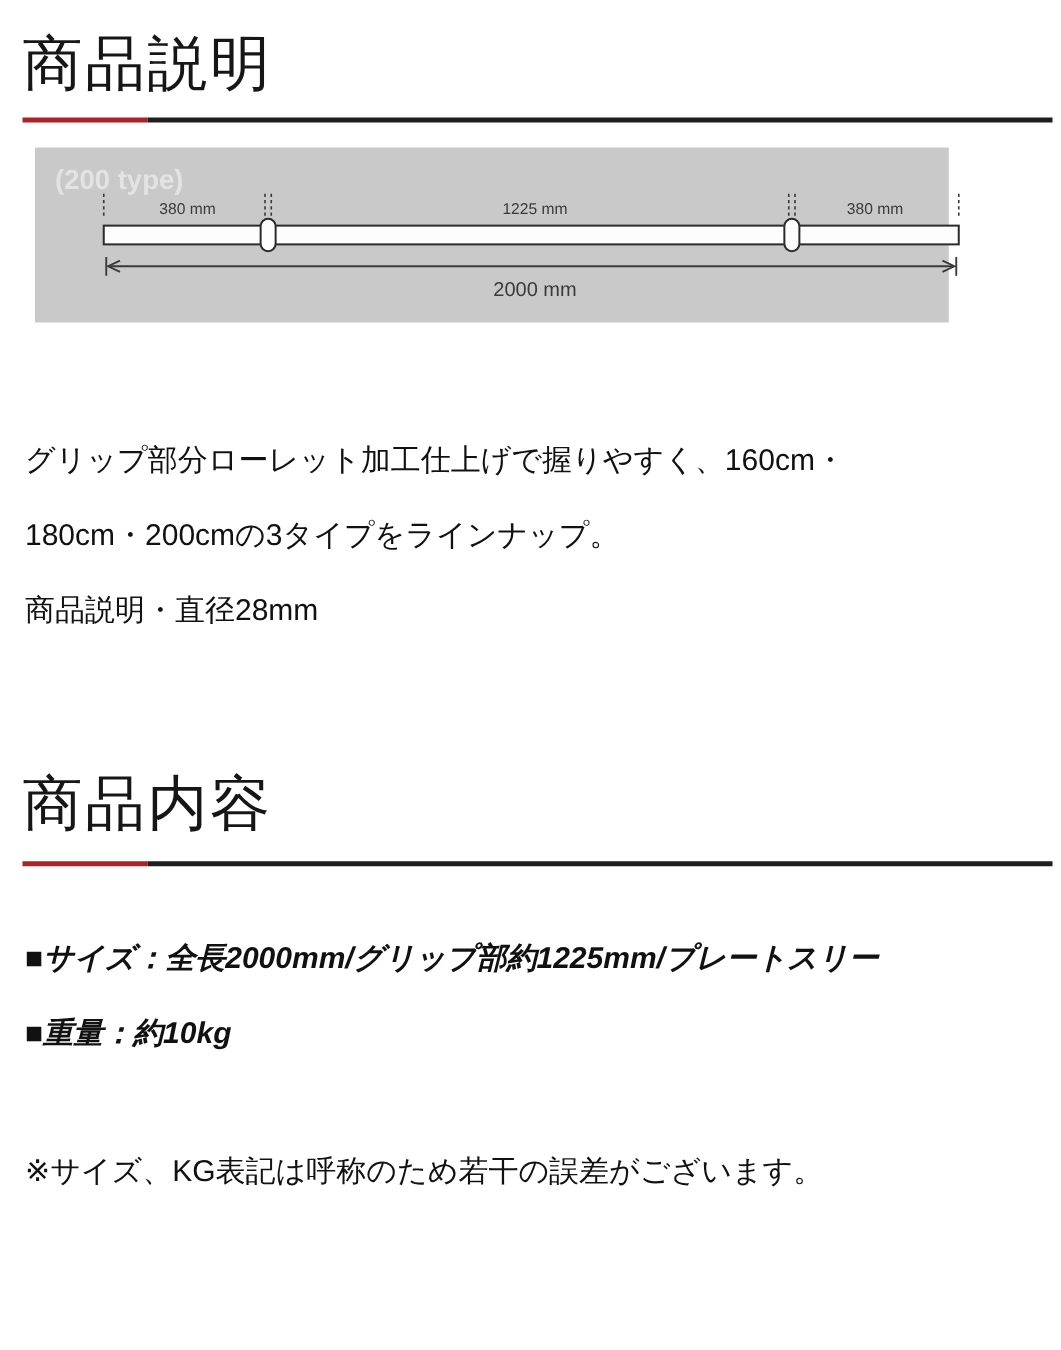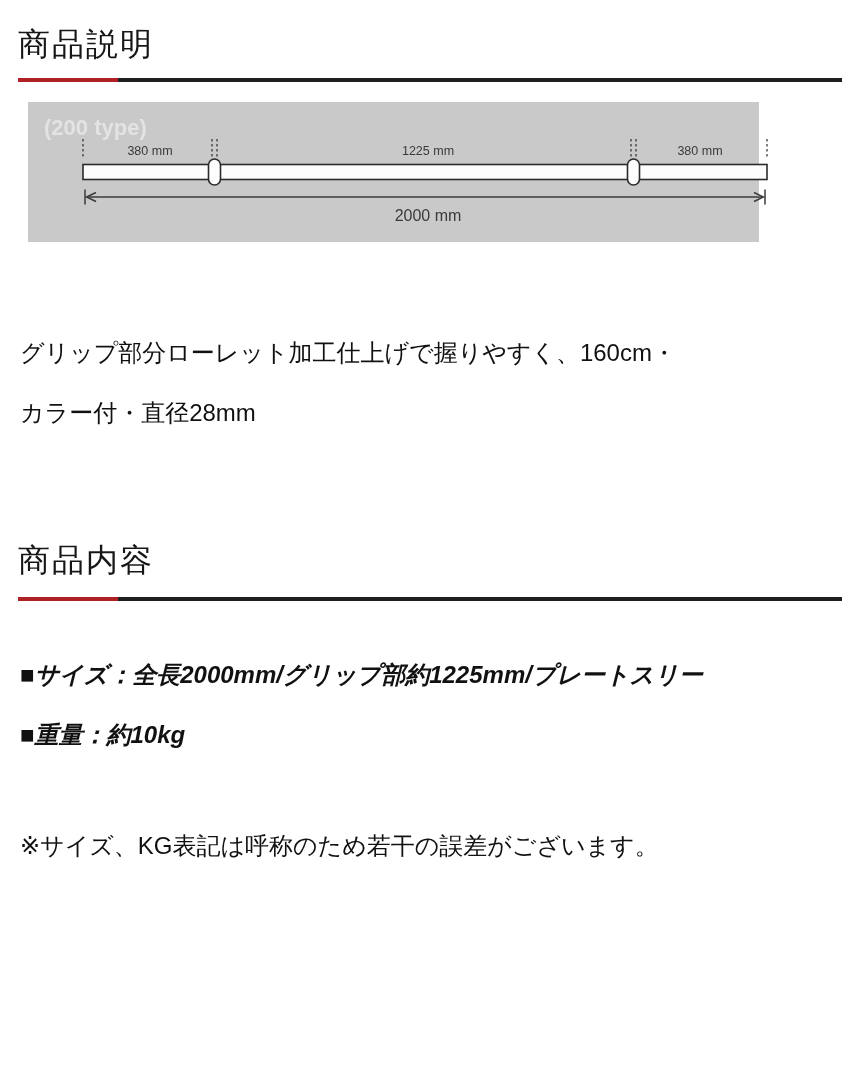--- a/index.html
+++ b/index.html
@@ -6,21 +6,21 @@
   html, body {
     width:849px; height:1080px;
     background:#ffffff;
     overflow:hidden;
     font-family:"Liberation Sans","DejaVu Sans",sans-serif;
     color:#111111;
   }
   body { position:relative; }
 
   .heading {
-    font-size:32px;
+    font-size:48px;
     line-height:1;
     letter-spacing:2px;
     font-weight:400;
     color:#161616;
   }
   #title1 { margin:28px 0 0 18px; }
   #title2 { margin:101px 0 0 18px;font-family:Liberation Serif, serif; }
 
   .rule {
     display:flex;
@@ -102,21 +102,22 @@
       <path class="arrow" d="M68,90.5 58.5,95 68,99.5"></path>
       <path class="arrow" d="M726,90.5 735.5,95 726,99.5"></path>
     </g>
 
     <text class="total" x="400" y="119" text-anchor="middle">2000 mm</text>
   </svg>
 </div>
 
 <div class="bodytext" id="desc">
   <div class="line">グリップ部分ローレット加工仕上げで握りやすく、160cm・</div>
-  <div class="line">カラー付・直径28mm</div>
+  <div class="line">180cm・200cmの3タイプをラインナップ。</div>
+  <div class="line">商品説明・直径28mm</div>
 </div>
 
 <h2 class="heading" id="title2">商品内容</h2>
 
 <div class="rule" id="rule2">
   <div class="accent"></div>
   <div class="rest"></div>
 </div>
 
 <div class="bodytext" id="contents">

